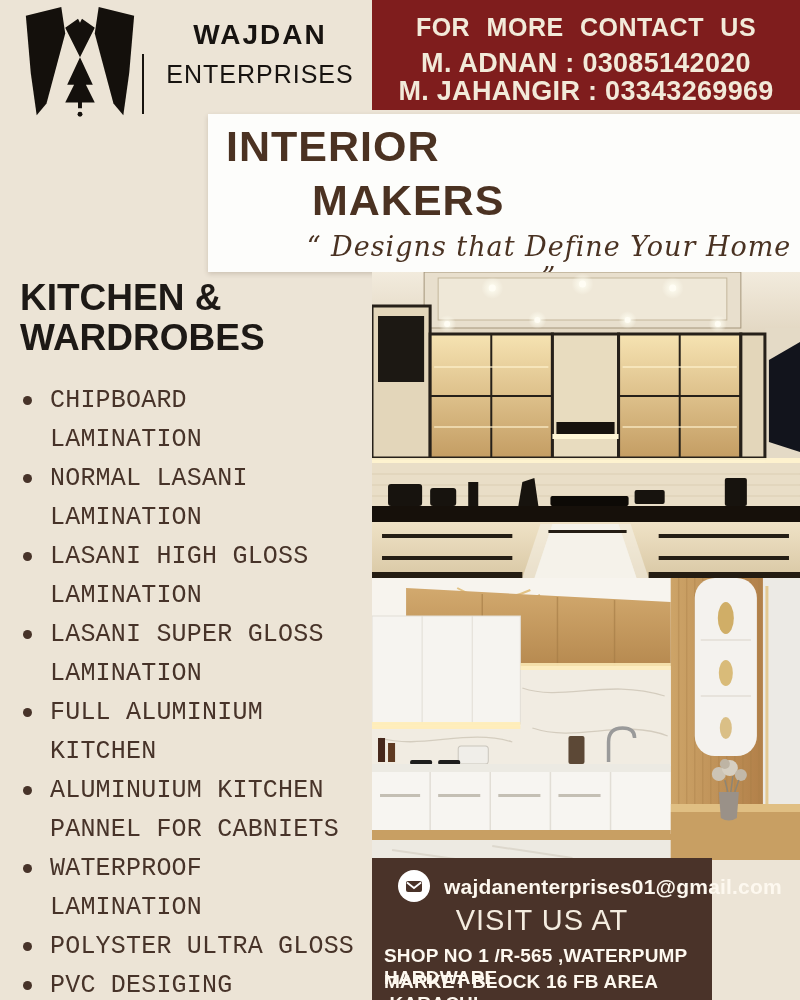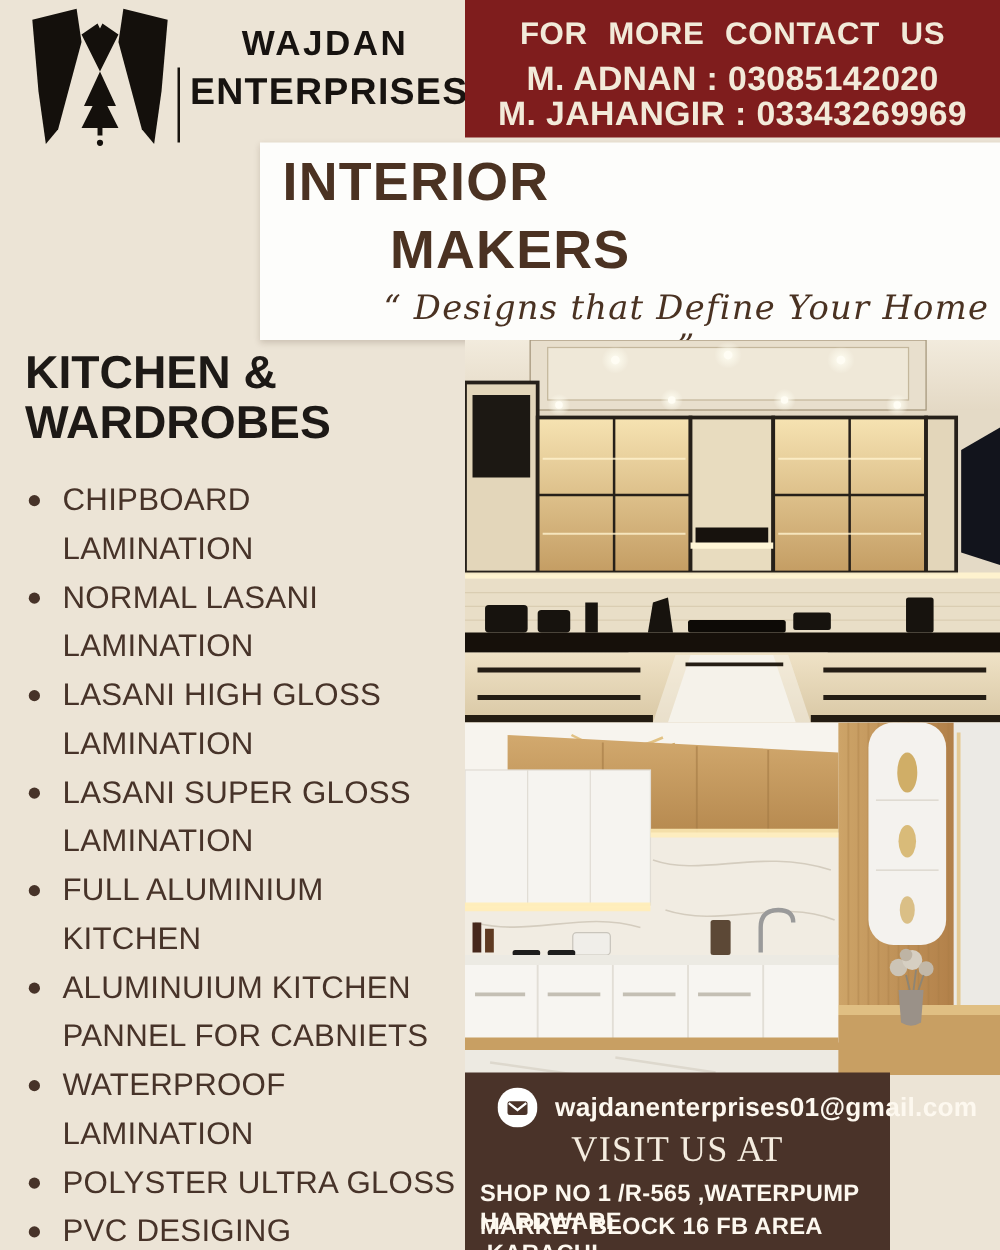--- a/index.html
+++ b/index.html
@@ -5,21 +5,21 @@
   html,body{margin:0;padding:0;}
   body{width:800px;height:1000px;position:relative;overflow:hidden;
        background:#ece4d6;font-family:"Liberation Sans",sans-serif;}
   .abs{position:absolute;}
 
   
   .logo-block{left:16px;top:4px;width:128px;height:114px;}
   .brand-divider{left:142px;top:54px;width:2px;height:60px;background:#17130e;}
   .brand-text{left:152px;top:16px;width:216px;text-align:center;color:#171310;}
   .brand-line1{font-size:28px;font-weight:bold;letter-spacing:2px;line-height:38px;}
-  .brand-line2{font-size:30px;font-weight:bold;letter-spacing:1px;line-height:40px;}
+  .brand-line2{font-size:25px;font-weight:normal;letter-spacing:1px;line-height:40px;}
 
   .contact-box{left:372px;top:0;width:428px;height:110px;background:#7f1d1d;
                color:#f2ead9;text-align:center;box-sizing:border-box;padding-top:13px;}
   .contact-title{font-size:25px;font-weight:bold;word-spacing:9px;letter-spacing:.5px;margin-bottom:7px;}
   .contact-line{font-size:27px;font-weight:bold;line-height:28px;letter-spacing:.3px;}
 
   
   .title-box{left:208px;top:114px;width:684px;height:158px;background:#fdfdfb;
              box-shadow:0 2px 5px rgba(60,40,20,.18);}
   .title-line1{left:18px;top:8px;font-size:43px;font-weight:bold;letter-spacing:1px;color:#4b3222;}
@@ -27,35 +27,35 @@
   .tagline{left:95px;top:117px;width:492px;text-align:center;
            font-family:"DejaVu Serif",serif;font-style:italic;
            font-size:27px;color:#4a3222;letter-spacing:1px;}
 
   
   .services{left:20px;top:278px;width:345px;}
   .services-heading{margin:0;font-size:37px;font-weight:bold;line-height:40px;
                     color:#1d1916;letter-spacing:0;white-space:pre-line;}
   .services-list{list-style:none;margin:23px 0 0 0;padding:0;}
   .services-list li{position:relative;padding-left:30px;color:#473329;
-                    font-size:25px;line-height:39px;white-space:pre-line;letter-spacing:.2px;}
+                    font-size:25px;line-height:39px;white-space:pre-line;letter-spacing:.2px;font-family:Liberation Mono, monospace;}
   .services-list li::before{content:"";position:absolute;left:3px;top:15px;
                     width:9px;height:9px;border-radius:50%;background:#473329;}
 
   
   .photo1{left:372px;top:272px;width:428px;height:306px;}
   .photo2{left:372px;top:578px;width:428px;height:282px;}
   .photo1 svg,.photo2 svg{display:block;width:100%;height:100%;}
 
   
   .footer{left:372px;top:858px;width:340px;height:142px;background:#4a3329;color:#fdf8ef;}
   .env-icon{left:26px;top:12px;width:32px;height:32px;}
   .email-text{left:72px;top:17px;font-size:21px;font-weight:bold;letter-spacing:.2px;}
   .visit-label{left:0;top:46px;width:100%;text-align:center;font-size:29px;
-               letter-spacing:1px;color:#f4ecdf;font-family:Liberation Serif, serif;}
+               letter-spacing:1px;color:#f4ecdf;}
   .addr1{left:12px;top:87px;font-size:19px;font-weight:bold;letter-spacing:.2px;}
   .addr2{left:12px;top:113px;font-size:19px;font-weight:bold;letter-spacing:.2px;}
 </style>
 </head>
 <body>
 
 <div>
 
   <div class="abs logo-block">
     <svg viewBox="0 0 130 120">

